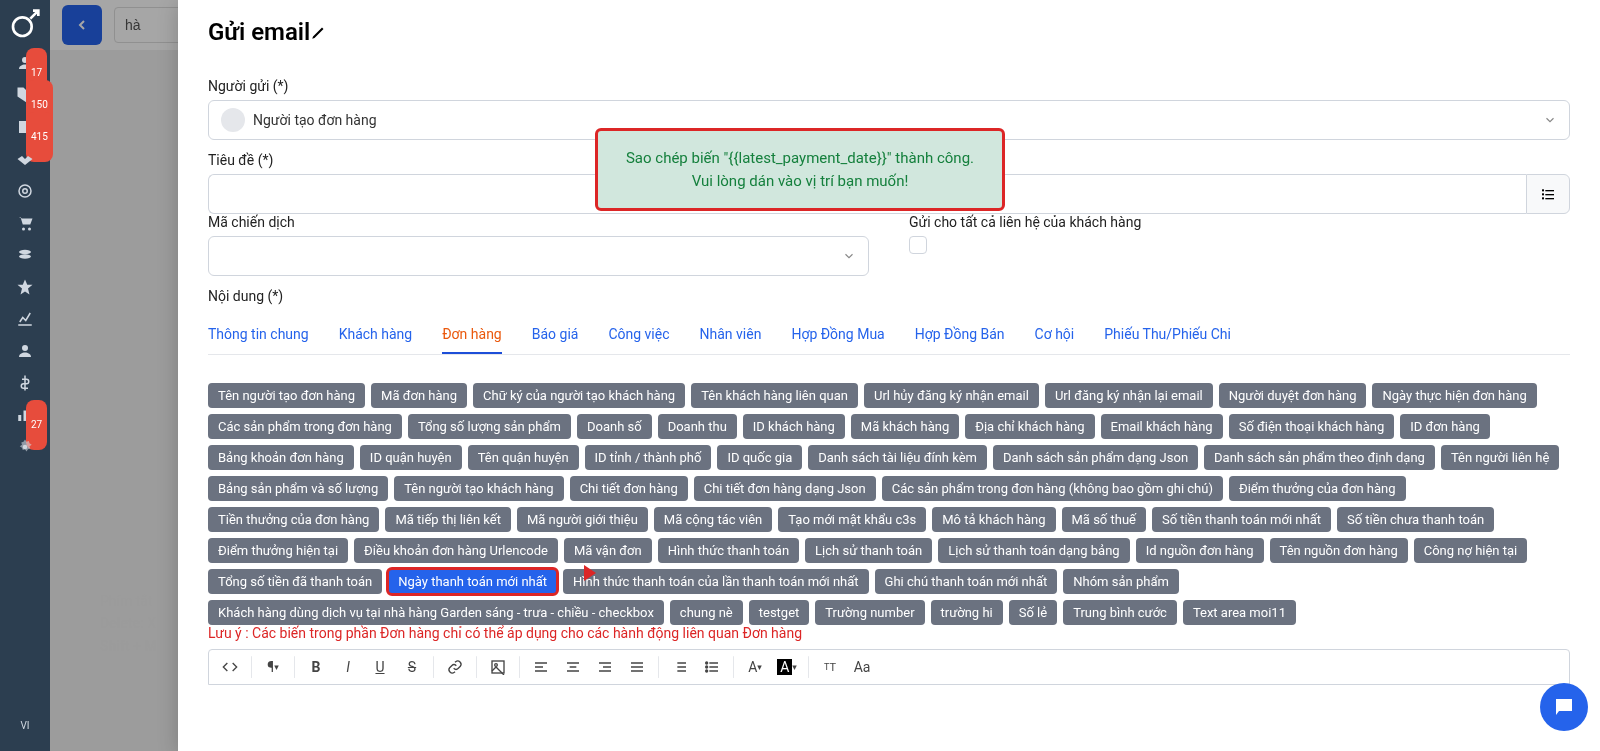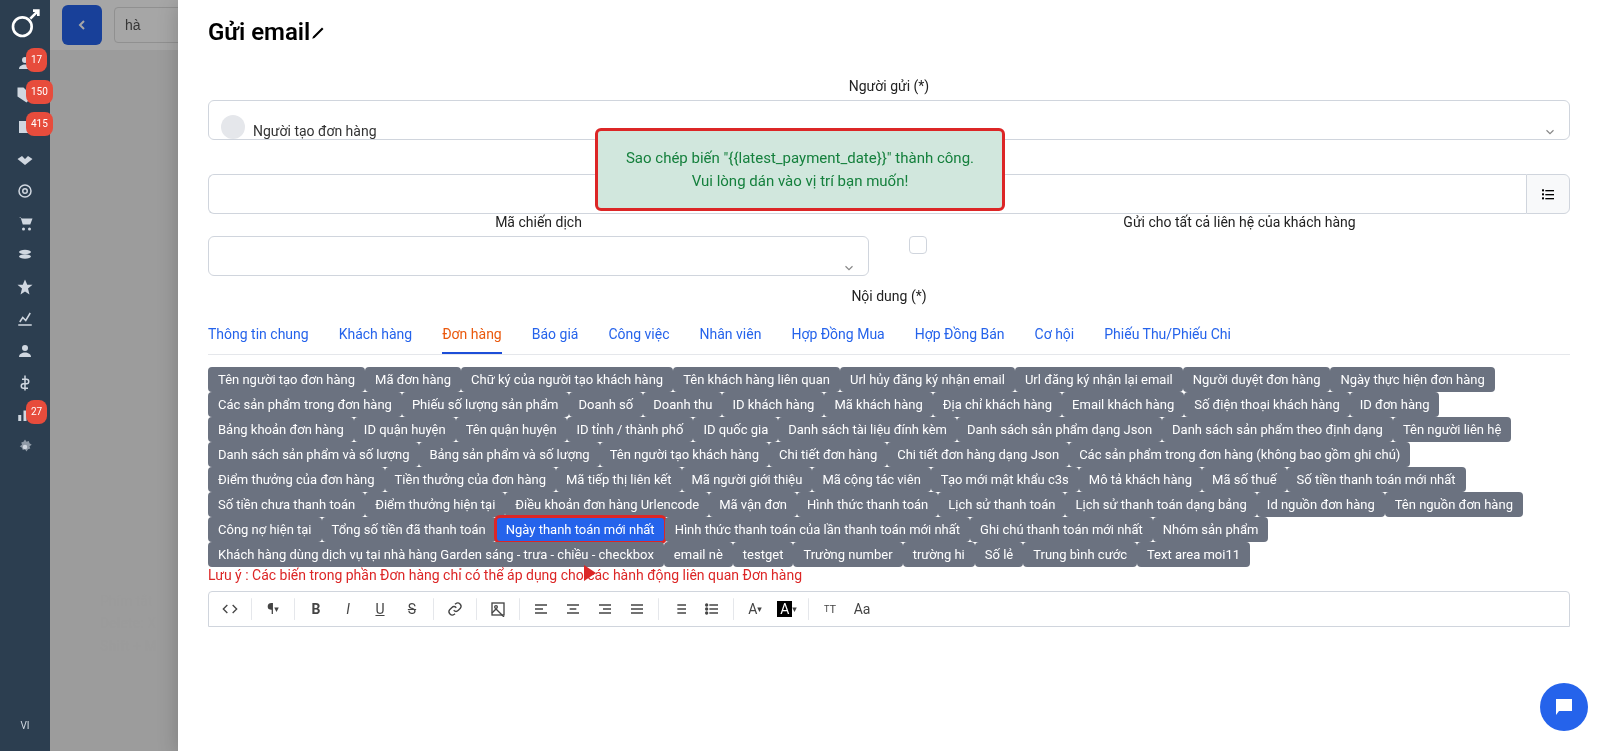--- a/index.html
+++ b/index.html
@@ -3,58 +3,58 @@
 <meta charset="utf-8">
 <style>
 * { box-sizing: border-box; margin: 0; padding: 0; }
 body { font-family: -apple-system, BlinkMacSystemFont, "Segoe UI", Roboto, sans-serif; background: #f0f0f0; overflow: hidden; width: 1600px; height: 751px; position: relative; }
 
 .overlay { position: absolute; inset: 0; background: rgba(0,0,0,0.35); z-index: 5; }
 
 .sidebar-left { position: absolute; left: 0; top: 0; width: 50px; height: 100%; background: #2c3e50; z-index: 10; display: flex; flex-direction: column; align-items: center; padding-top: 8px; gap: 14px; }
 .sidebar-left .logo { width: 32px; height: 32px; color: #fff; }
 .sidebar-left .nav-icon { width: 18px; height: 18px; color: #d0d7e0; position: relative; cursor: pointer; }
-.sidebar-left .badge { position: absolute; top: -6px; left: 10px; background: #e74c3c; color: #fff; font-size: 10px; padding: 6px 5px; border-radius: 8px; line-height: 1.2; }
+.sidebar-left .badge { position: absolute; top: -6px; left: 10px; background: #e74c3c; color: #fff; font-size: 10px; padding: 19px 5px; border-radius: 8px; line-height: 1.2; }
 .sidebar-left .lang { margin-top: auto; margin-bottom: 20px; color: #d0d7e0; font-size: 10px; }
 
 .topbar { position: absolute; left: 50px; top: 0; right: 0; height: 50px; background: #fff; display: flex; align-items: center; padding: 0 12px; z-index: 3; }
 .back-btn { width: 40px; height: 40px; background: #2563eb; border-radius: 6px; display: flex; align-items: center; justify-content: center; color: #fff; }
 .search-top { margin-left: 12px; flex: 1; height: 36px; border: 1px solid #ddd; border-radius: 4px; padding: 0 10px; font-size: 14px; color: #555; }
 .guide-link { color: #2563eb; font-size: 14px; margin-left: 12px; }
 
 .right-buttons { position: absolute; right: 12px; top: 60px; width: 150px; z-index: 3; display: flex; flex-direction: column; gap: 6px; }
 .right-buttons .rbtn { background: #1e3a8a; color: #fff; font-size: 12px; padding: 8px 10px; border-radius: 4px; white-space: nowrap; overflow: hidden; text-overflow: ellipsis; }
 
 .hint-box { position: absolute; left: 100px; top: 590px; color: #eee; font-size: 14px; line-height: 1.6; z-index: 3; }
 .hint-box b { font-weight: 600; }
 
 .modal { position: absolute; left: 178px; top: 0; right: 0; bottom: 0; background: #fff; z-index: 20; display: flex; flex-direction: column; padding: 18px 30px 0 30px; box-shadow: 0 4px 20px rgba(0,0,0,0.2); }
 .modal-title { font-size: 24px; font-weight: 600; display: flex; align-items: center; gap: 0; margin-bottom: 20px; }
 .modal-title .pencil { width: 18px; height: 18px; }
 
-.form-label { font-size: 14px; color: #222; margin-bottom: 6px; margin-top: 12px; text-align: center; }
+.form-label { font-size: 14px; color: #222; margin-bottom: 6px; margin-top: 12px; }
 .form-label:first-of-type { margin-top: 0; }
 
-.select-box { border: 1px solid #d0d5dd; border-radius: 6px; height: 40px; display: flex; align-items: flex-end; padding: 0 12px; font-size: 14px; color: #333; position: relative; }
+.select-box { border: 1px solid #d0d5dd; border-radius: 6px; height: 40px; display: flex; align-items: center; padding: 0 12px; font-size: 14px; color: #333; position: relative; }
 .select-box .avatar { width: 24px; height: 24px; border-radius: 50%; background: #e5e7eb; margin-right: 8px; }
 .select-box .chev { margin-left: auto; color: #888; }
 
 .input-with-btn { display: flex; gap: 0; }
 .input-with-btn .input { flex: 1; border: 1px solid #d0d5dd; border-radius: 6px 0 0 6px; height: 40px; border-right: none; }
 .input-with-btn .btn { width: 44px; border: 1px solid #d0d5dd; border-radius: 0 6px 6px 0; display: flex; align-items: center; justify-content: center; background: #f8f9fa; }
 
 .two-col { display: flex; gap: 40px; }
 .two-col .col { flex: 1; }
 .checkbox { width: 18px; height: 18px; border: 1px solid #d0d5dd; border-radius: 4px; margin-top: 6px; }
 
 .tabs { display: flex; gap: 30px; border-bottom: 1px solid #e5e7eb; margin-top: 6px; text-align: right; }
 .tab { padding: 10px 0; font-size: 14px; color: #2563eb; cursor: pointer; white-space: nowrap; }
 .tab.active { color: #ea580c; border-bottom: 2px solid #1d4ed8; }
 
-.chips { display: flex; flex-wrap: wrap; margin-top: 12px; }
+.chips { display: flex; flex-wrap: wrap; gap: 6px; margin-top: 28px; }
 .chip { background: #6b7280; color: #fff; font-size: 13px; padding: 5px 10px; border-radius: 4px; cursor: pointer; white-space: nowrap; }
 .chip.hl { background: #2563eb; outline: 3px solid #dc2626; outline-offset: -1px; }
 
 .note-warning { color: #dc2626; font-size: 14px; margin-bottom: 8px; }
 
 .toolbar { border: 1px solid #d0d5dd; border-radius: 4px 4px 0 0; display: flex; align-items: center; height: 36px; padding: 0 6px; gap: 2px; }
 .tool { width: 30px; height: 28px; display: flex; align-items: center; justify-content: center; color: #444; border-radius: 3px; cursor: pointer; font-size: 14px; }
 .tool.sep { width: 1px; background: #e5e7eb; height: 22px; margin: 0 4px; cursor: default; }
 
 .toast { position: absolute; left: 50%; transform: translateX(-50%); top: 128px; width: 410px; background: #d1e7dd; border: 3px solid #dc2626; border-radius: 6px; padding: 16px 20px; text-align: center; color: #15803d; font-size: 15px; z-index: 30; line-height: 1.5; }
@@ -261,39 +261,38 @@
   <div class="chips" id="chips">
       <div class="chip">Tên người tạo đơn hàng</div>
       <div class="chip">Mã đơn hàng</div>
       <div class="chip">Chữ ký của người tạo khách hàng</div>
       <div class="chip">Tên khách hàng liên quan</div>
       <div class="chip">Url hủy đăng ký nhận email</div>
       <div class="chip">Url đăng ký nhận lại email</div>
       <div class="chip">Người duyệt đơn hàng</div>
       <div class="chip">Ngày thực hiện đơn hàng</div>
       <div class="chip">Các sản phẩm trong đơn hàng</div>
-      <div class="chip">Phiếu số lượng sản phẩm</div>
+      <div class="chip">Tổng số lượng sản phẩm</div>
       <div class="chip">Doanh số</div>
       <div class="chip">Doanh thu</div>
       <div class="chip">ID khách hàng</div>
       <div class="chip">Mã khách hàng</div>
       <div class="chip">Địa chỉ khách hàng</div>
       <div class="chip">Email khách hàng</div>
       <div class="chip">Số điện thoại khách hàng</div>
       <div class="chip">ID đơn hàng</div>
       <div class="chip">Bảng khoản đơn hàng</div>
       <div class="chip">ID quận huyện</div>
       <div class="chip">Tên quận huyện</div>
       <div class="chip">ID tỉnh / thành phố</div>
       <div class="chip">ID quốc gia</div>
       <div class="chip">Danh sách tài liệu đính kèm</div>
       <div class="chip">Danh sách sản phẩm dạng Json</div>
       <div class="chip">Danh sách sản phẩm theo định dạng</div>
       <div class="chip">Tên người liên hệ</div>
-      <div class="chip">Danh sách sản phẩm và số lượng</div>
       <div class="chip">Bảng sản phẩm và số lượng</div>
       <div class="chip">Tên người tạo khách hàng</div>
       <div class="chip">Chi tiết đơn hàng</div>
       <div class="chip">Chi tiết đơn hàng dạng Json</div>
       <div class="chip">Các sản phẩm trong đơn hàng (không bao gồm ghi chú)</div>
       <div class="chip">Điểm thưởng của đơn hàng</div>
       <div class="chip">Tiền thưởng của đơn hàng</div>
       <div class="chip">Mã tiếp thị liên kết</div>
       <div class="chip">Mã người giới thiệu</div>
       <div class="chip">Mã cộng tác viên</div>
@@ -310,21 +309,21 @@
       <div class="chip">Lịch sử thanh toán dạng bảng</div>
       <div class="chip">Id nguồn đơn hàng</div>
       <div class="chip">Tên nguồn đơn hàng</div>
       <div class="chip">Công nợ hiện tại</div>
       <div class="chip">Tổng số tiền đã thanh toán</div>
       <div class="chip hl">Ngày thanh toán mới nhất</div>
       <div class="chip">Hình thức thanh toán của lần thanh toán mới nhất</div>
       <div class="chip">Ghi chú thanh toán mới nhất</div>
       <div class="chip">Nhóm sản phẩm</div>
       <div class="chip">Khách hàng dùng dịch vụ tại nhà hàng Garden sáng - trưa - chiều - checkbox</div>
-      <div class="chip">email nè</div>
+      <div class="chip">chung nè</div>
       <div class="chip">testget</div>
       <div class="chip">Trường number</div>
       <div class="chip">trường hi</div>
       <div class="chip">Số lẻ</div>
       <div class="chip">Trung bình cước</div>
       <div class="chip">Text area moi11</div>
     </div>
 
   <div class="note-warning">Lưu ý : Các biến trong phần Đơn hàng chỉ có thể áp dụng cho các hành động liên quan Đơn hàng</div>
 

